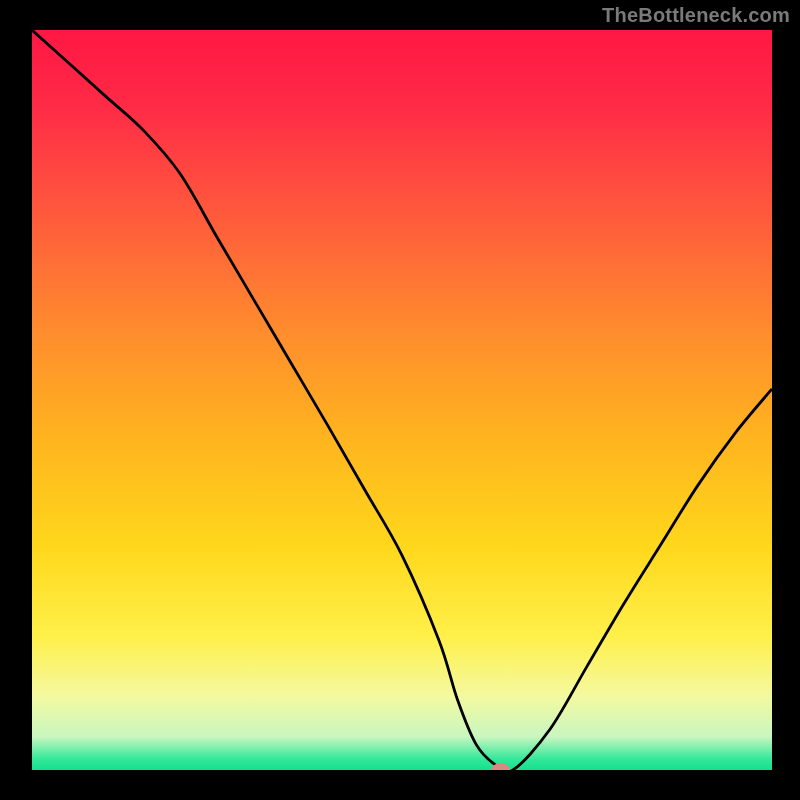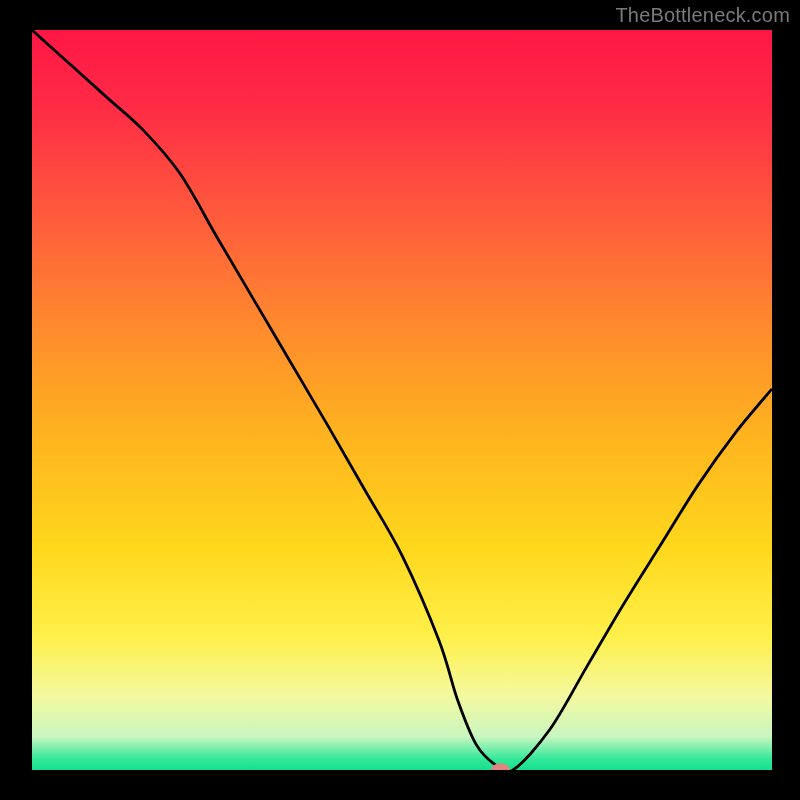--- a/index.html
+++ b/index.html
@@ -16,21 +16,21 @@
     width: 800px;
     height: 800px;
     background: #000;
   }
   .attribution {
     position: absolute;
     top: 4px;
     right: 10px;
     color: #7a7a7a;
     font-size: 20px;
-    font-weight: 400;
+    font-weight: 700;
     letter-spacing: 0.2px;
   }
   .canvas-wrap {
     position: absolute;
     left: 32px;
     top: 30px;
     width: 740px;
     height: 740px;
     overflow: hidden;
   }

